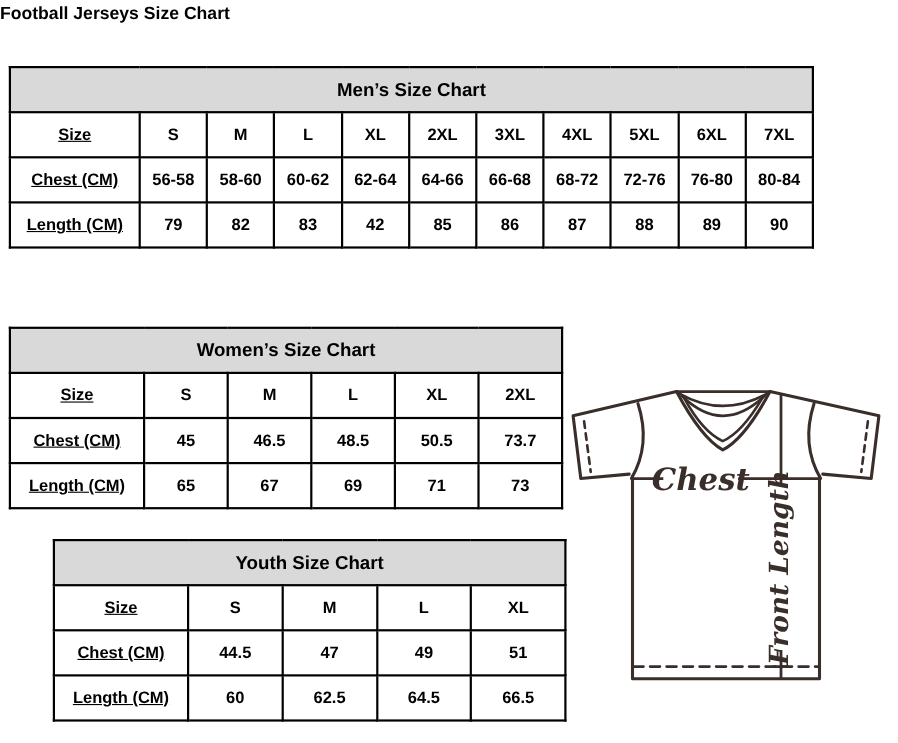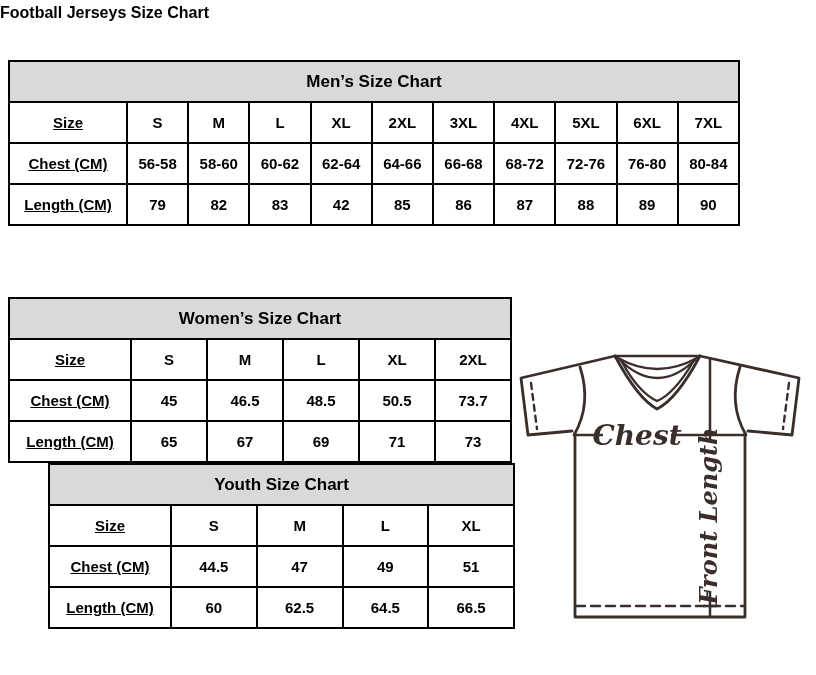--- a/index.html
+++ b/index.html
@@ -8,21 +8,21 @@
   #page-title{position:absolute;top:4px;left:0;width:780px;
         font-size:16px;font-weight:bold;color:#000;letter-spacing:0px;}
   .tbl{position:absolute;}
   .tbl table{border-collapse:collapse;table-layout:fixed;width:100%;}
   .tbl th,.tbl td{border:2px solid #000;text-align:center;vertical-align:middle;
         font-weight:bold;color:#000;padding:0;font-size:15px;height:39px;}
   .tbl thead th.tbl-title{background:#d9d9d9;font-size:17px;height:39px;}
   .tbl th.rowlabel{font-size:15px;text-decoration:underline;}
   #men-table{left:8px;top:60px;width:732px;}
   #women-table{left:8px;top:297px;width:504px;}
-  #youth-table{left:8px;top:463px;width:467px;padding-left:40px;}
+  #youth-table{left:8px;top:490px;width:467px;padding-left:40px;}
   #men-table col.c0{width:118px;}
   #women-table col.c0{width:122px;}
   #youth-table col.c0{width:122px;}
   #jersey{position:absolute;left:508px;top:338px;width:300px;height:290px;}
   .jline{fill:none;stroke:#3a2e2b;stroke-width:2.8;stroke-linejoin:round;stroke-linecap:round;}
   .jthin{fill:none;stroke:#3a2e2b;stroke-width:2.4;stroke-linecap:round;}
   .jmeas{fill:none;stroke:#3a2e2b;stroke-width:2.5;stroke-linecap:butt;}
   .jtext{fill:#3a2e2b;font-family:"DejaVu Serif",serif;font-style:italic;font-weight:bold;}
 </style>
 </head>

